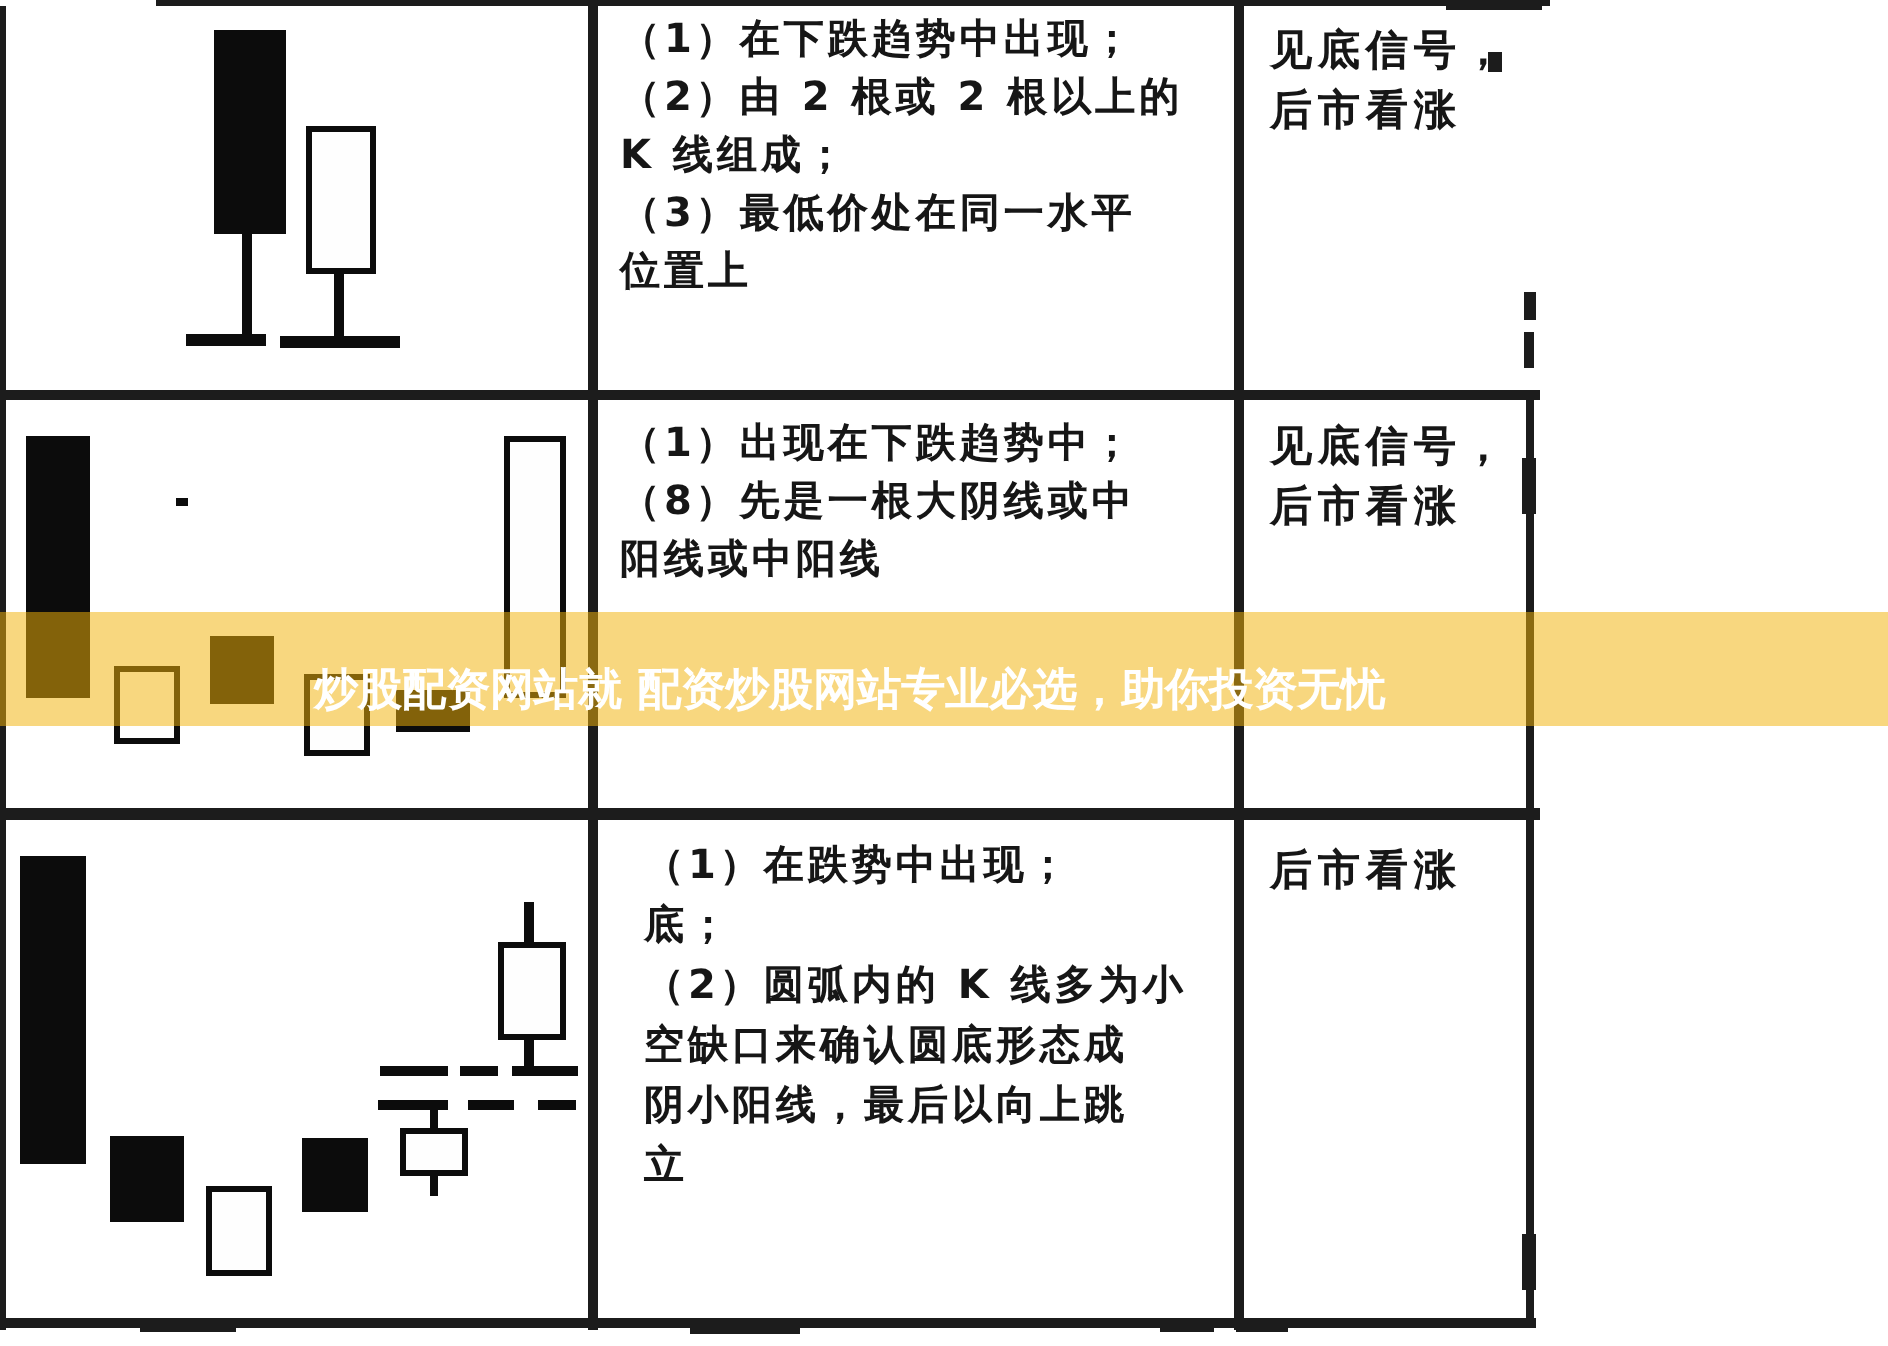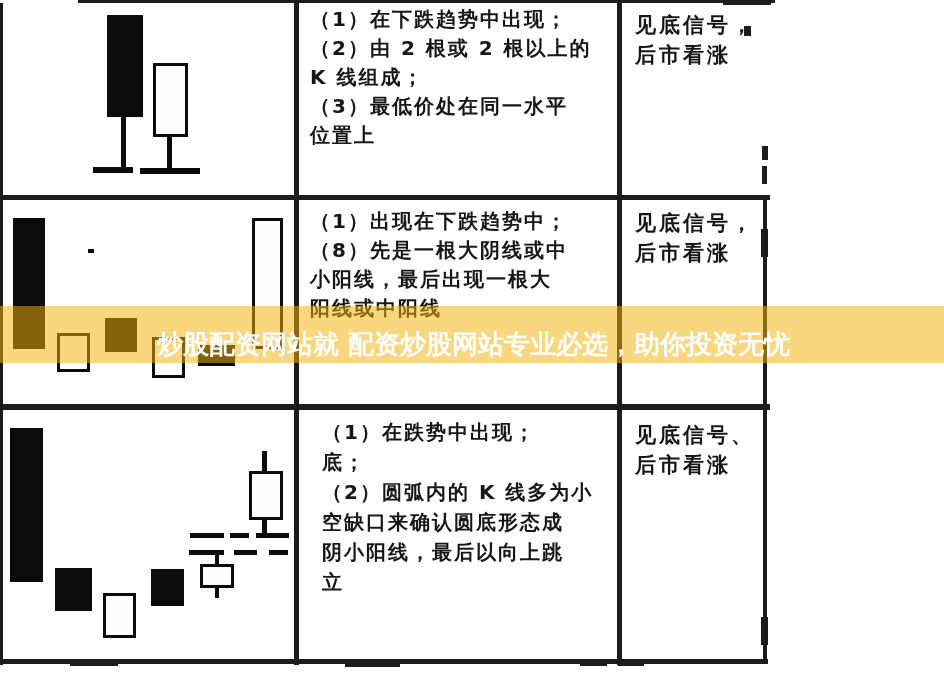--- a/index.html
+++ b/index.html
@@ -32,21 +32,21 @@
   .scan-artifact{position:absolute;background:#1c1c1c;}
   
   .banner{
     position:absolute;left:0;top:306px;width:944px;height:57px;
     background:rgba(242,178,10,0.52);
     z-index:5;
   }
   .banner-text{
     position:absolute;left:157px;top:-4px;height:57px;
     display:flex;align-items:center;
-    color:#ffffff;font-weight:bold;font-size:26px;white-space:nowrap;
+    color:#ffffff;font-weight:bold;font-size:22px;white-space:nowrap;
     padding-top:14px;
   }
 </style>
 </head>
 <body>
 
 <div class="abs" style="left:0;top:0;width:944px;height:673px;">
 
   <div class="gridline" style="left:78px;top:0;width:697px;height:3px;"></div>
   <div class="gridline" style="left:0;top:3px;width:3px;height:662px;"></div>
@@ -82,21 +82,20 @@
       <div class="fig white-candle" style="left: 250px; top: 19px; width: 31px; height: 131px;"></div>
       <div class="fig white-candle" style="left: 55px; top: 134px; width: 33px; height: 39px;"></div>
       <div class="fig black-candle" style="left: 103px; top: 119px; width: 32px; height: 34px;"></div>
       <div class="fig white-candle" style="left: 150px; top: 138px; width: 33px; height: 41px;"></div>
       <div class="fig black-candle" style="left: 196px; top: 146px; width: 37px; height: 21px;"></div>
       <div class="fig line" style="left: 86px; top: 50px; width: 6px; height: 4px;"></div>
     </div>
   <div class="desc-text" style="top:207px;">
     <div class="tline">（1）出现在下跌趋势中；</div>
     <div class="tline">（8）先是一根大阴线或中</div>
-    <div class="tline">小阳线，最后出现一根大</div>
     <div class="tline">阳线或中阳线</div>
   </div>
   <div class="signal-text" style="top:208px;">
     <div class="tline">见底信号，</div>
     <div class="tline">后市看涨</div>
   </div>
 
   <div class="cell" style="left:2px;top:410px;width:292px;height:249px;">
       <div class="fig black-candle" style="left: 8px; top: 18px; width: 33px; height: 154px;"></div>
       <div class="fig black-candle" style="left: 53px; top: 158px; width: 37px; height: 43px;"></div>
@@ -117,21 +116,20 @@
     </div>
   <div class="desc-text" style="top:417px;line-height:30px;margin-left:12px;">
     <div class="tline">（1）在跌势中出现；</div>
     <div class="tline">底；</div>
     <div class="tline">（2）圆弧内的 K 线多为小</div>
     <div class="tline">空缺口来确认圆底形态成</div>
     <div class="tline">阴小阳线，最后以向上跳</div>
     <div class="tline">立</div>
   </div>
   <div class="signal-text" style="top:420px;">
-    <div class="tline">见底信号、</div>
     <div class="tline">后市看涨</div>
   </div>
 
   <div>
       <div class="scan-artifact" style="left: 723px; top: 0px; width: 48px; height: 5px;"></div>
       <div class="scan-artifact" style="left: 744px; top: 26px; width: 7px; height: 10px;"></div>
       <div class="scan-artifact" style="left: 762px; top: 146px; width: 6px; height: 14px;"></div>
       <div class="scan-artifact" style="left: 762px; top: 166px; width: 5px; height: 18px;"></div>
       <div class="scan-artifact" style="left: 761px; top: 229px; width: 7px; height: 28px;"></div>
       <div class="scan-artifact" style="left: 761px; top: 617px; width: 7px; height: 28px;"></div>

